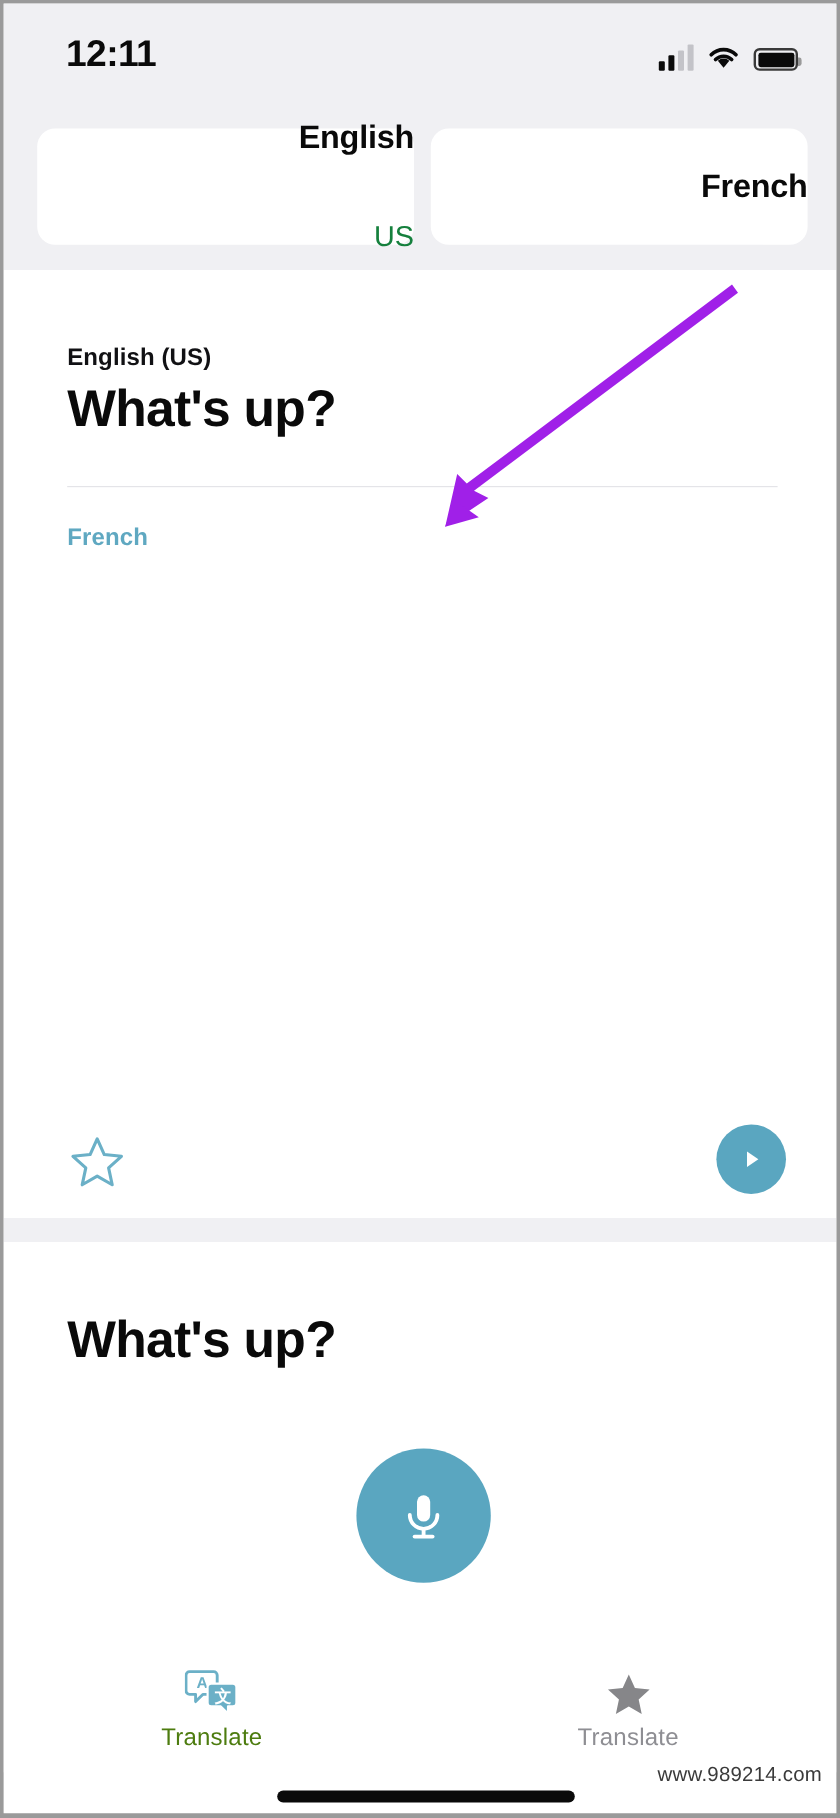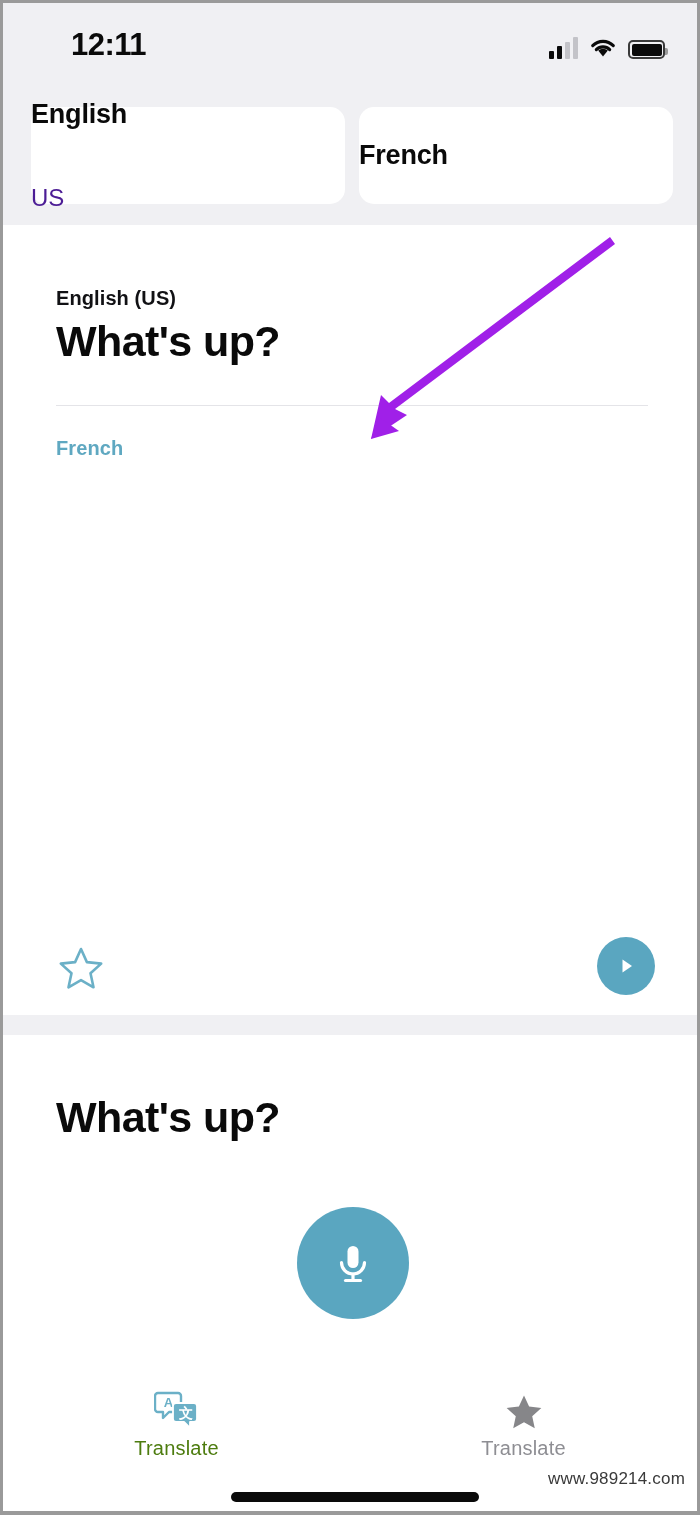--- a/index.html
+++ b/index.html
@@ -22,21 +22,21 @@
 
   
   .header-zone {
     position:absolute; left:0; top:0; width:694px; height:222px;
     background:#f0f0f3;
   }
   .statusbar {
     position:absolute; left:0; top:0; width:694px; height:78px;
   }
   .clock {
-    position:absolute; left:68px; top:24px;
+    position:absolute; left:52px; top:24px;
     font-size:31px; font-weight:700; color:#0a0a0a;
     letter-spacing:-0.5px;
     text-align:right;
   }
   .status-icons {
     position:absolute; right:32px; top:26px;
     display:flex; align-items:flex-end; gap:11px; height:30px;
   }
   .signal { display:flex; align-items:flex-end; gap:2.5px; height:22px; }
   .signal i { width:5.5px; border-radius:1px; display:block; }
@@ -55,32 +55,32 @@
   }
   .battery span { display:block; width:100%; height:100%; background:#0a0a0a; border-radius:2px; }
 
   
   .lang-row {
     position:absolute; left:0; top:104px; width:694px; height:100px;
   }
   .lang-btn {
     position:absolute; top:0; height:97px;
     background:#ffffff; border-radius:15px;
-    display:flex; flex-direction:column; align-items:flex-start; justify-content:center;
+    display:flex; flex-direction:column; align-items:flex-end; justify-content:center;
     cursor:pointer;
     gap:40px;
   }
   .lang-btn.left  { left:28px;  width:314px; }
   .lang-btn.right { left:356px; width:314px; }
   .lang-name {
     font-size:27px; font-weight:600; color:#0a0a0a; line-height:1.14;
     letter-spacing:-0.2px;
   }
   .lang-sub {
-    font-size:24px; font-weight:400; color:#4c1d95; line-height:1.14;
+    font-size:24px; font-weight:400; color:#15803d; line-height:1.14;
     margin-top:14px;
   }
 
   
   .trans-card {
     position:absolute; left:0; top:222px; width:694px; height:790px;
     background:#ffffff;
   }
   .src-label {
     position:absolute; left:53px; top:62px;

